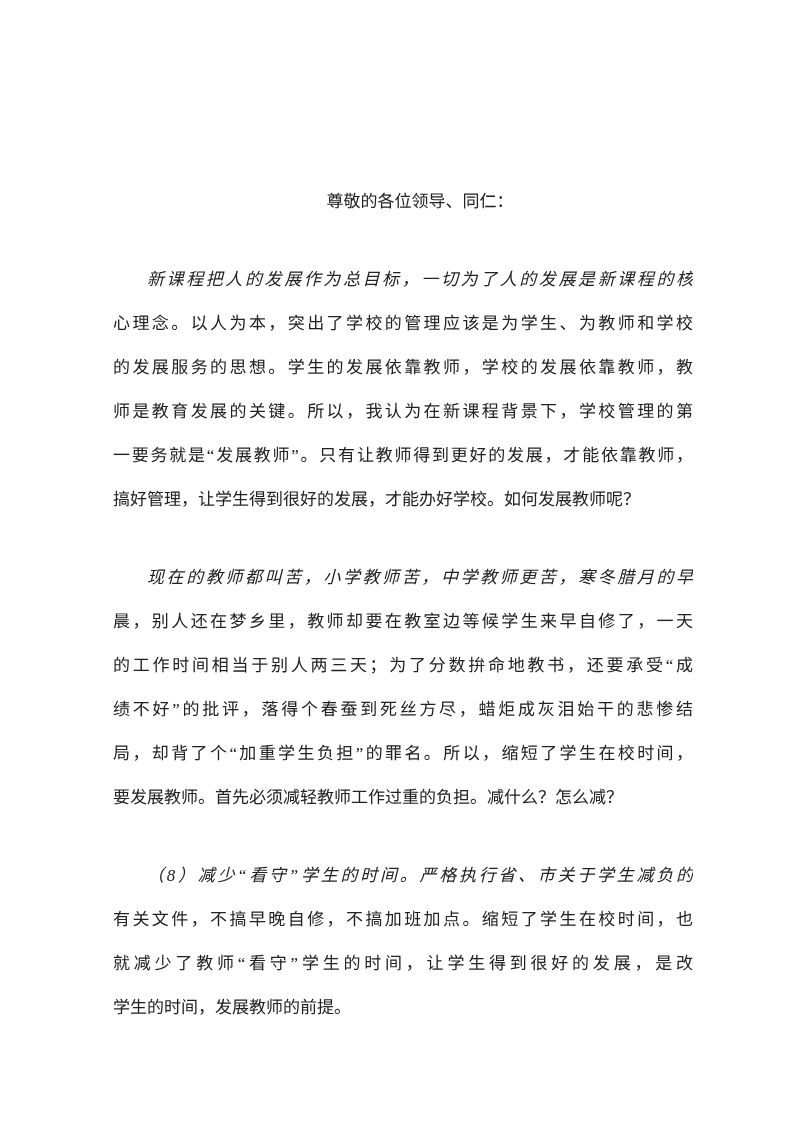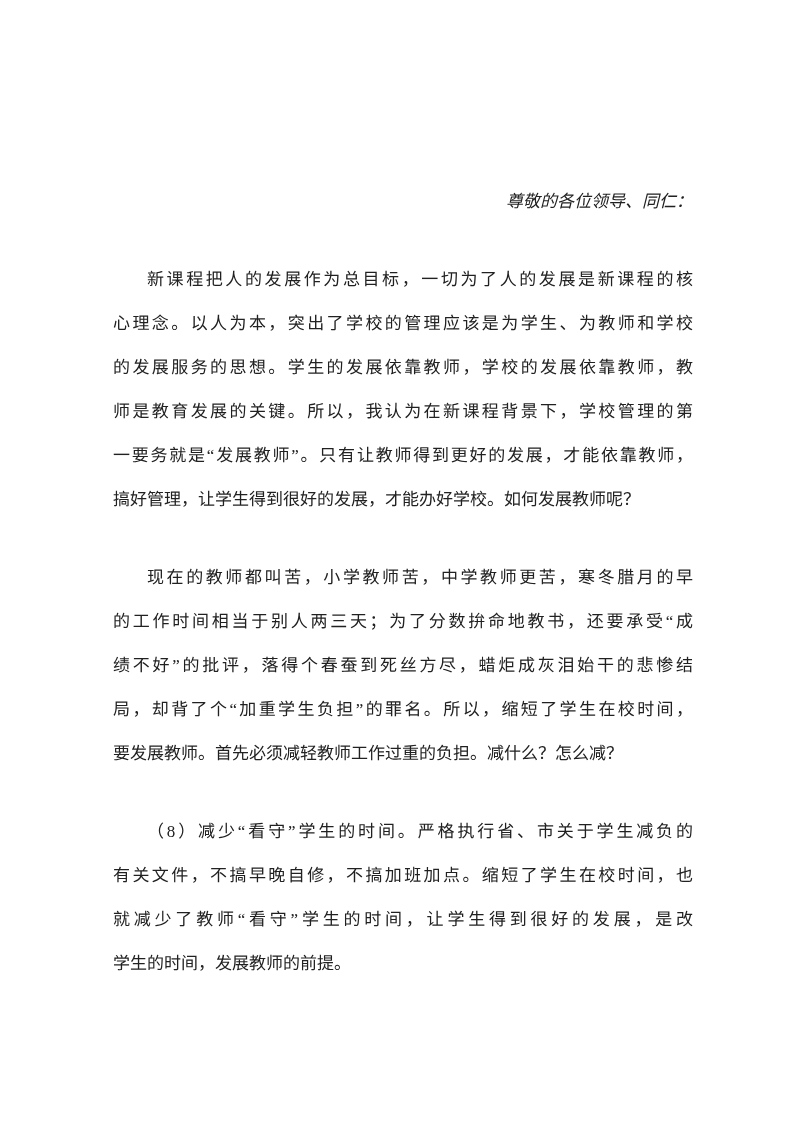--- a/index.html
+++ b/index.html
@@ -21,35 +21,35 @@
     left: 113px;
     top: 180px;
     width: 580px;
     font-size: 17px;
     line-height: 44px;
     color: #212121;
     letter-spacing: 0;
   }
   .salutation {
     text-indent: 2em;
-    text-align: right;
-    font-style: italic;
+    text-align: center;
   }
   .paragraph {
     margin: 34px 0 0 0;
   }
   .line {
     text-align: justify;
     text-align-last: justify;
     text-justify: inter-character;
     height: 44px;
     overflow: hidden;
   }
   .line.line-first {
     text-indent: 2em;
+    font-style: italic;
   }
   .line.line-last {
     text-align-last: left;
   }
 </style>
 </head>
 <body>
 
 <div class="page">
   <div class="doc-content">
@@ -58,20 +58,21 @@
         <div class="paragraph">
           <div class="line line-first">新课程把人的发展作为总目标，一切为了人的发展是新课程的核</div>
           <div class="line">心理念。以人为本，突出了学校的管理应该是为学生、为教师和学校</div>
           <div class="line">的发展服务的思想。学生的发展依靠教师，学校的发展依靠教师，教</div>
           <div class="line">师是教育发展的关键。所以，我认为在新课程背景下，学校管理的第</div>
           <div class="line">一要务就是“发展教师”。只有让教师得到更好的发展，才能依靠教师，</div>
           <div class="line line-last">搞好管理，让学生得到很好的发展，才能办好学校。如何发展教师呢？</div>
         </div>
         <div class="paragraph">
           <div class="line line-first">现在的教师都叫苦，小学教师苦，中学教师更苦，寒冬腊月的早</div>
+          <div class="line">晨，别人还在梦乡里，教师却要在教室边等候学生来早自修了，一天</div>
           <div class="line">的工作时间相当于别人两三天；为了分数拚命地教书，还要承受“成</div>
           <div class="line">绩不好”的批评，落得个春蚕到死丝方尽，蜡炬成灰泪始干的悲惨结</div>
           <div class="line">局，却背了个“加重学生负担”的罪名。所以，缩短了学生在校时间，</div>
           <div class="line line-last">要发展教师。首先必须减轻教师工作过重的负担。减什么？怎么减？</div>
         </div>
         <div class="paragraph">
           <div class="line line-first">（8）减少“看守”学生的时间。严格执行省、市关于学生减负的</div>
           <div class="line">有关文件，不搞早晚自修，不搞加班加点。缩短了学生在校时间，也</div>
           <div class="line">就减少了教师“看守”学生的时间，让学生得到很好的发展，是改</div>
           <div class="line line-last">学生的时间，发展教师的前提。</div>

